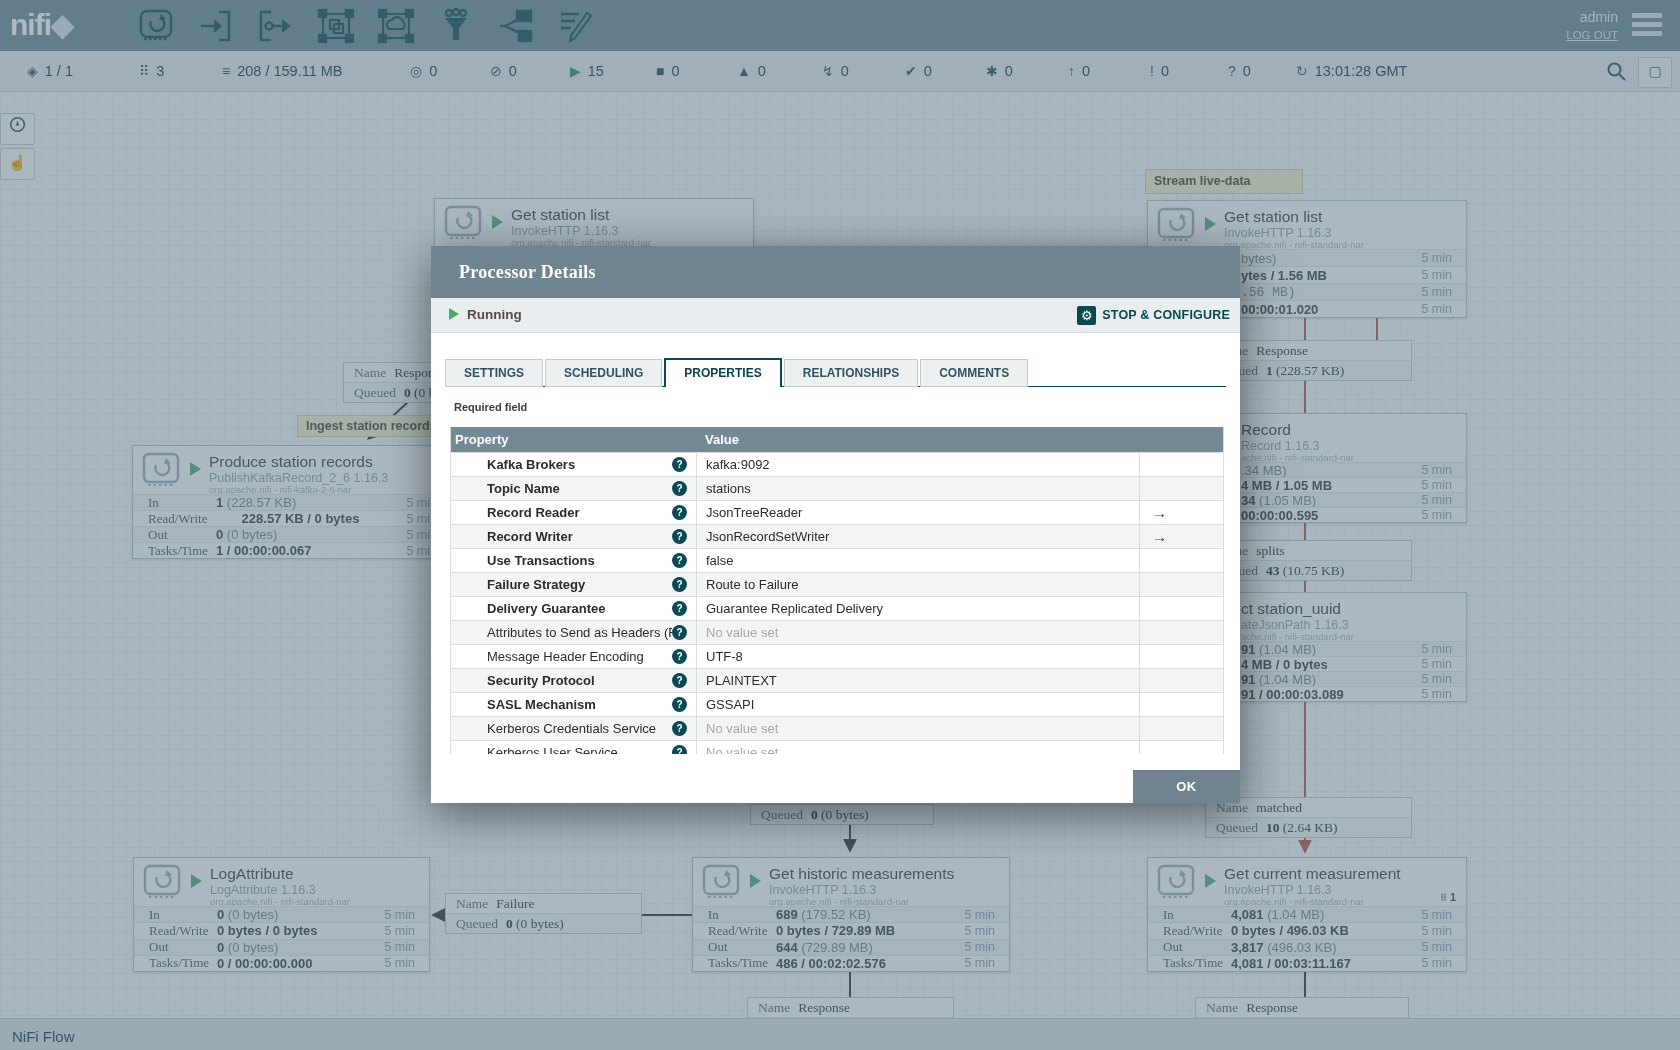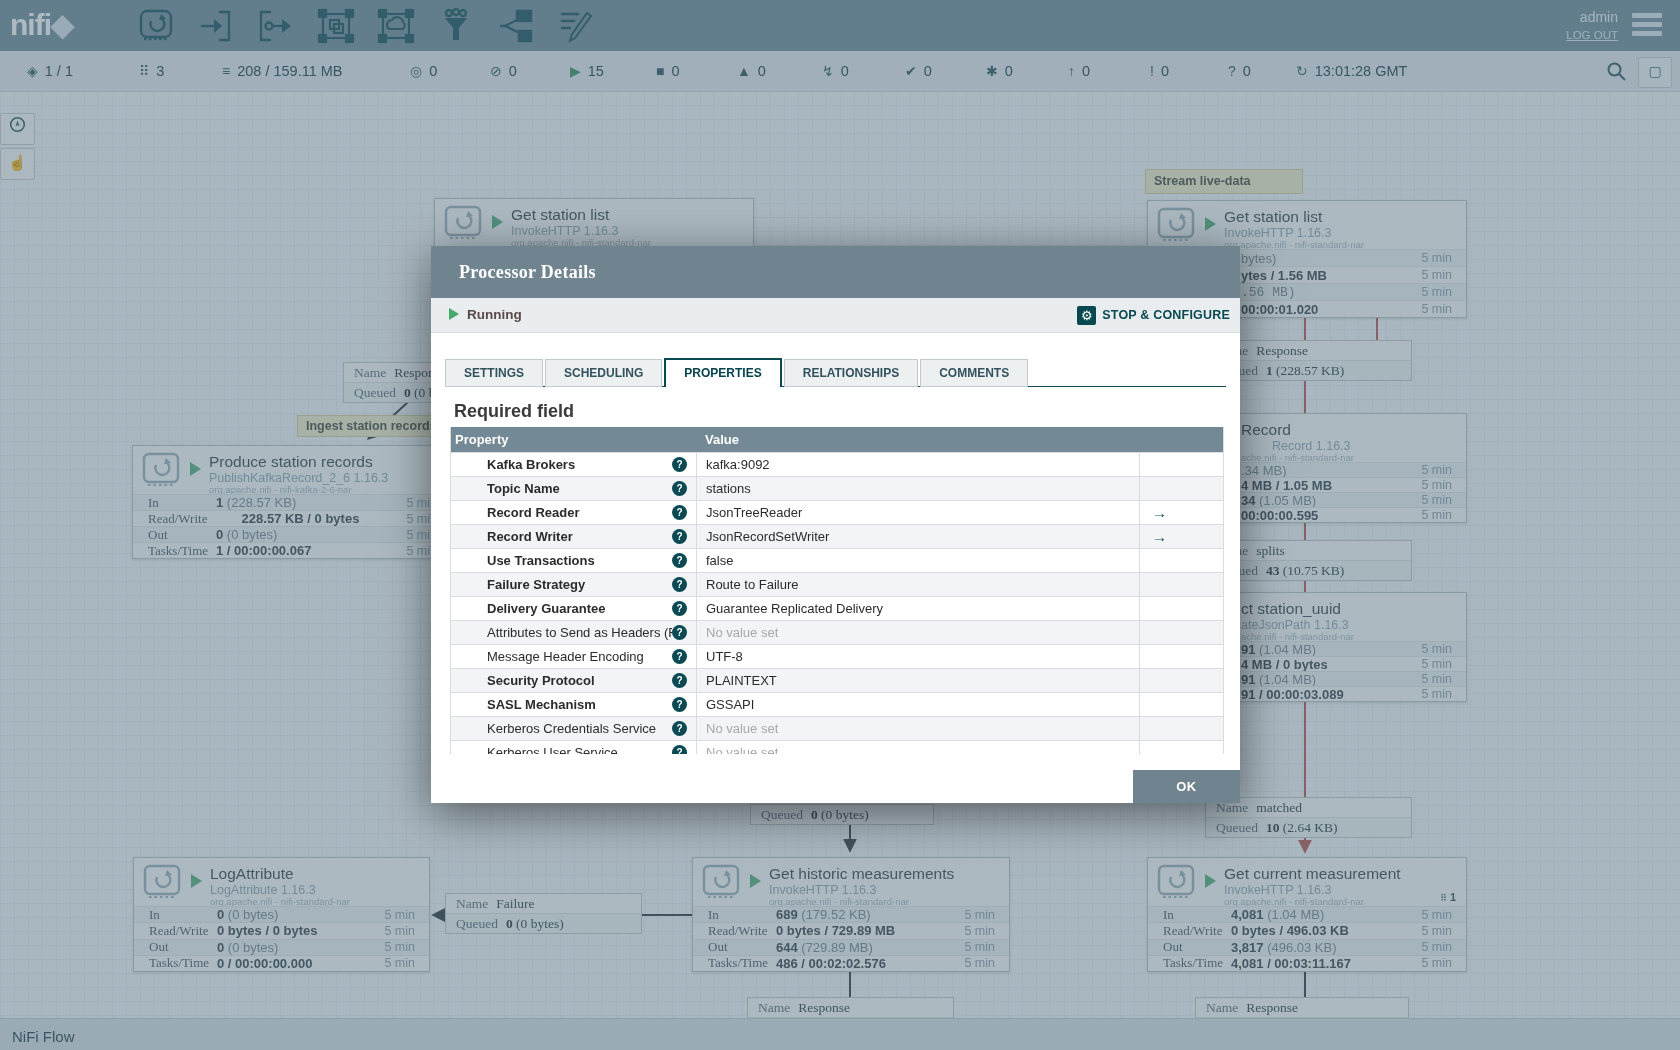--- a/index.html
+++ b/index.html
@@ -87,21 +87,21 @@
   .ms-gear{width:19px;height:19px;background:#07494f;border-radius:2px;color:#fff;font-size:13px;
            text-align:center;line-height:19px;margin-right:6px;}
   .ms-action-label{font-size:12.5px;font-weight:bold;color:#07494f;letter-spacing:.2px;}
 
   .m-tabs{position:absolute;left:14px;top:112px;width:781px;height:28px;border-bottom:1px solid #0b4a52;}
   .m-tab{display:inline-block;box-sizing:border-box;height:28px;line-height:26px;padding:0 18px;margin-right:2px;
          background:#edf0f1;border:1px solid #c3cacd;font-size:12px;font-weight:bold;color:#33525d;
          text-align:center;cursor:pointer;vertical-align:bottom;}
   .m-tab.active{background:#fff;border:2px solid #0b4a52;border-bottom:none;height:29px;color:#07434d;position:relative;top:0px;}
 
-  .m-required{position:absolute;left:23px;top:155px;font-size:18px;font-weight:bold;color:#3a3a3a;}
+  .m-required{position:absolute;left:23px;top:155px;font-size:11px;font-weight:bold;color:#3a3a3a;}
 
   .m-table{position:absolute;left:19px;top:181px;width:772px;height:327px;overflow:hidden;
            border-left:1px solid #d9dde0;border-right:1px solid #d9dde0;}
   .t-head{display:flex;height:25px;background:#738995;color:#fff;font-size:13px;font-weight:bold;line-height:25px;}
   .t-head .c1{width:245px;padding-left:4px;box-sizing:border-box;}
   .t-head .c2{flex:1;padding-left:9px;}
   .t-row{display:flex;height:24px;box-sizing:border-box;border-top:1px solid #d9dde0;font-size:13px;background:#fff;}
   .t-row:nth-child(even){background:#f2f4f5;}
   .t-row .c1{width:245px;box-sizing:border-box;display:flex;align-items:center;padding-left:10px;color:#2b2b2b;}
   .t-row .c1 .nm{flex:1;white-space:nowrap;overflow:hidden;padding-left:26px;}
@@ -202,21 +202,21 @@
     <span class="plabel">Tasks/Time</span>
     <span class="pvalue" style="padding-left: 10px;"><b>00:00:01.020</b><span></span></span>
     <span class="pperiod">5 min</span>
   </div>
         </div>
   </div>
       <div class="proc" style="left: 1152px; top: 413px; width: 313px; height: 108px;">
     <div class="proc-head">
 
       <div class="ptitle" style="left: 88px;">Record</div>
-      <div class="psub" style="left: 88px; padding-left: 31px;">Record 1.16.3</div>
+      <div class="psub" style="left: 88px;">Record 1.16.3</div>
       <div class="pbundle" style="left: 88px;">ache.nifi - nifi-standard-nar</div>
 
     </div>
     <div class="prows">
           <div class="prow">
     <span class="plabel">In</span>
     <span class="pvalue" style="padding-left: 5px;"><b></b><span>.34 MB)</span></span>
     <span class="pperiod">5 min</span>
   </div>
           <div class="prow">

